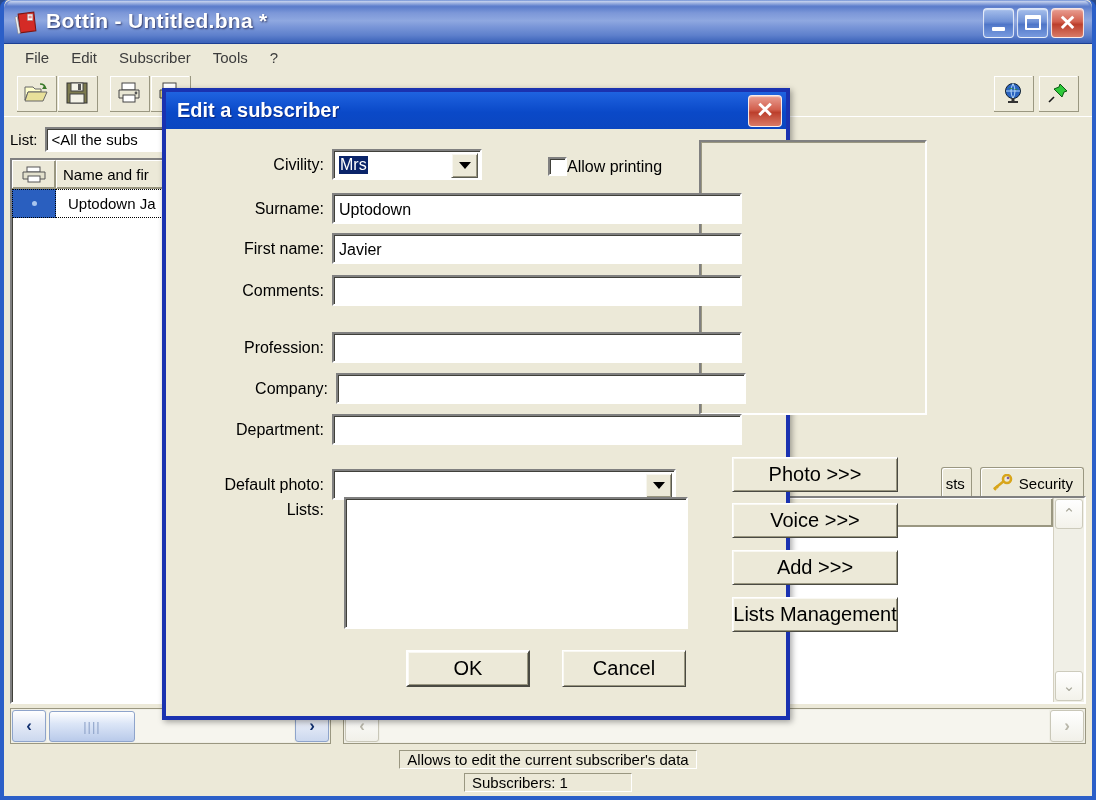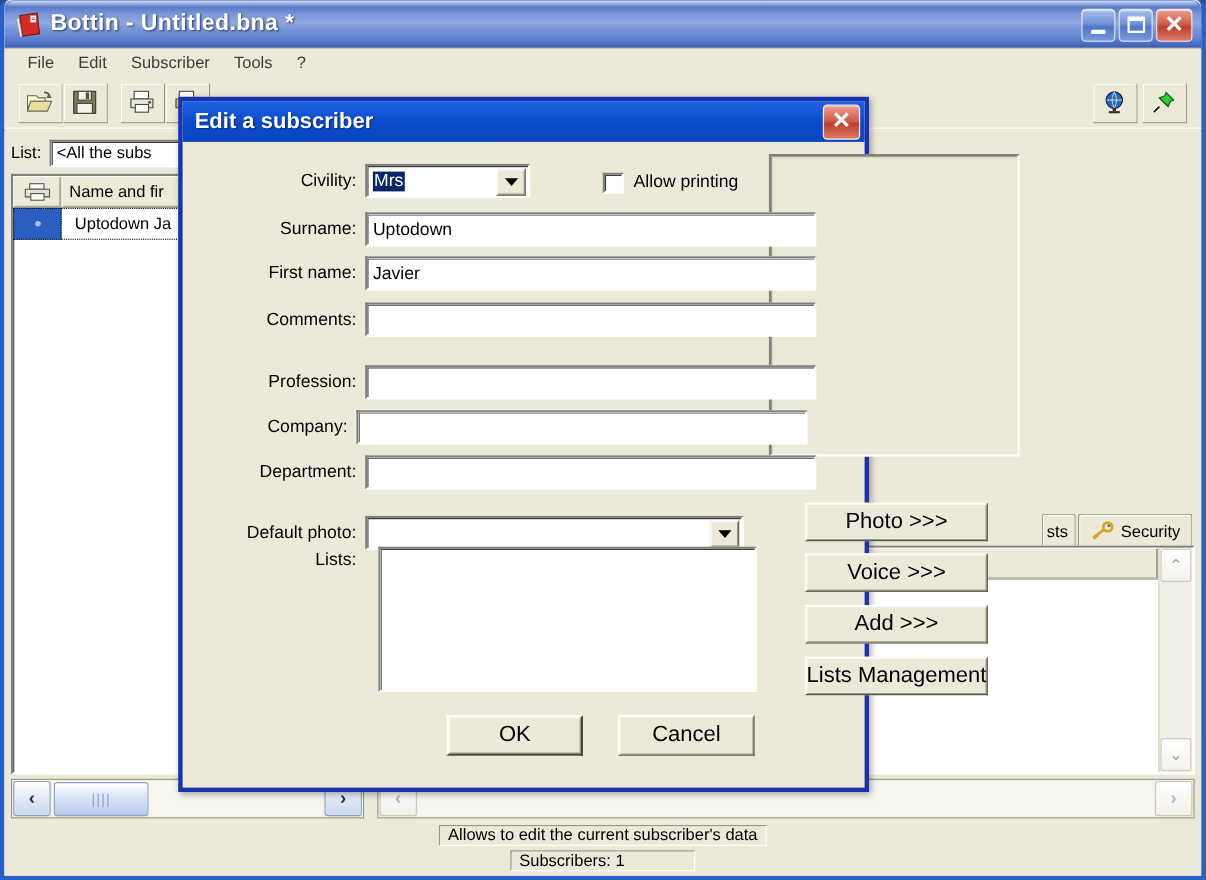--- a/index.html
+++ b/index.html
@@ -224,20 +224,21 @@
     height: 30px;
     background:#ece9d8;
     border: 1px solid #9a9781;
     border-bottom: none;
     border-radius: 3px 3px 0 0;
     box-shadow: inset 1px 1px 0 #ffffff;
     display:flex; align-items:center; gap:6px;
     padding: 0 10px;
     font-size: 15px;
     margin-right: 2px;
+    margin-left: 6px;
   }
   .tab.partial { padding-left:4px; padding-right:6px; overflow:hidden; }
 
   .rlistbox {
     position:absolute; right: 6px; top: 376px; bottom: 46px; left: 8px;
     background:#fff;
     border:2px solid;
     border-color:#808080 #ffffff #ffffff #808080;
     box-shadow: inset 1px 1px 0 #40403a;
     display:flex;
@@ -348,21 +349,21 @@
     border-color:#ffffff #5a5a50 #5a5a50 #ffffff;
     box-shadow: inset 1px 1px 0 #f7f6ef, inset -1px -1px 0 #9a9781;
     display:flex; align-items:center; justify-content:center;
   }
   .combo-arrow i {
     width:0;height:0;border-left:6px solid transparent;border-right:6px solid transparent;
     border-top:7px solid #000; display:block;
   }
   .sel-text { background:#0a246a; color:#fff; padding: 0 1px; }
 
-  .chk-wrap { position:absolute; display:flex; gap:9px; }
+  .chk-wrap { position:absolute; display:flex; align-items:center; }
   .chkbox {
     width: 19px; height: 19px; background:#fff;
     border: 2px solid;
     border-color:#808080 #ffffff #ffffff #808080;
     box-shadow: inset 1px 1px 0 #40403a;
     box-sizing:border-box;
   }
   .chk-label { font-size: 16px; }
 
   .photo-frame {
@@ -604,21 +605,21 @@
       <div class="fld-row" style="left:48px; top:146px;">
         <span class="fld-label" style="width:110px;">Comments:</span>
         <div class="txtfield" style="width:410px; margin-left:8px;"></div>
       </div>
 
       <div class="fld-row" style="left:48px; top:203px;">
         <span class="fld-label" style="width:110px;">Profession:</span>
         <div class="txtfield" style="width:410px; margin-left:8px;"></div>
       </div>
 
-      <div class="fld-row" style="left:40px; top:244px;justify-content:space-between;">
+      <div class="fld-row" style="left:52px; top:244px;justify-content:space-between;">
         <span class="fld-label" style="width:110px;">Company:</span>
         <div class="txtfield" style="width:410px; margin-left:8px;"></div>
       </div>
 
       <div class="fld-row" style="left:48px; top:285px;">
         <span class="fld-label" style="width:110px;">Department:</span>
         <div class="txtfield" style="width:410px; margin-left:8px;"></div>
       </div>
 
       <div class="fld-row" style="left:18px; top:340px;">

